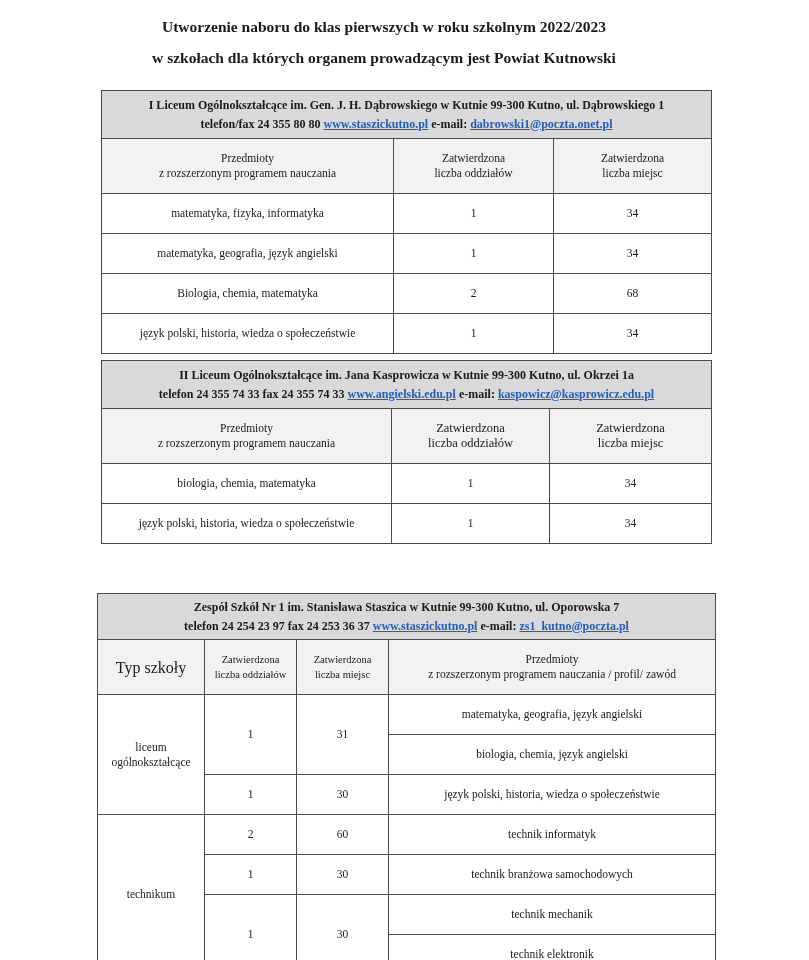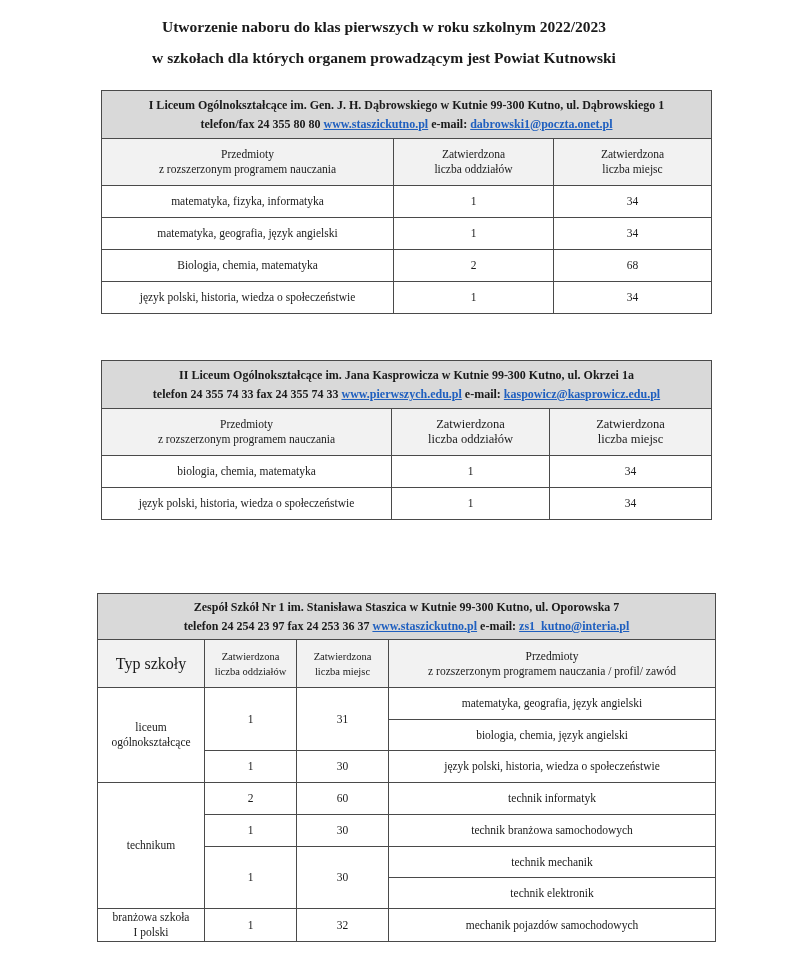--- a/index.html
+++ b/index.html
@@ -5,21 +5,21 @@
     html, body { margin: 0; padding: 0; background: #ffffff; }
     body { width: 809px; height: 960px; position: relative; overflow: hidden;
            font-family: "Liberation Serif", "DejaVu Serif", serif; color: #1a1a1a; }
     .title { position: absolute; left: 0; width: 768px; text-align: center;
              font-weight: bold; font-size: 15.5px; }
     .title.l1 { top: 18px; }
     .title.l2 { top: 49px; }
     table { position: absolute; border-collapse: collapse; table-layout: fixed;
             font-size: 11.5px; }
     td { border: 1.3px solid #4a4a4a; text-align: center; vertical-align: middle;
-         padding: 0 4px; line-height: 15px; }
+         padding: 12px 4px; line-height: 15px; }
     .hdr td.school { background: #d9d9d9; font-weight: bold; font-size: 12px;
                      line-height: 19px; padding: 0 4px; }
     .colhdr td { background: #f2f2f2; }
     a { color: #1f5fbf; text-decoration: underline; }
     #t1 { left: 101px; top: 90px; width: 610px; }
     #t2 { left: 101px; top: 360px; width: 610px; }
     #t3 { left: 97px; top: 593px; width: 618px; }
     #t2 .colhdr td.big { font-size: 12.5px; }
   </style>
 </head>
@@ -72,21 +72,21 @@
 <table id="t2">
   <colgroup>
       <col style="width:290px">
       <col style="width:158px">
       <col style="width:162px">
     </colgroup>
   <tbody>
       <tr class="hdr" style="height:48px">
     <td class="school" colspan="3">
       <span>II Liceum Ogólnokształcące im. Jana Kasprowicza w  Kutnie 99-300 Kutno, ul. Okrzei 1a</span><br>
-      <span>telefon 24 355 74 33 fax 24 355 74 33 </span><a>www.pierwszych.edu.pl</a><span>  e-mail: </span><a>kaspowicz@kasprowicz.edu.pl</a>
+      <span>telefon 24 355 74 33 fax 24 355 74 33 </span><a>www.angielski.edu.pl</a><span>  e-mail: </span><a>kaspowicz@kasprowicz.edu.pl</a>
     </td>
   </tr>
   <tr class="colhdr" style="height:47px">
     <td><span>Przedmioty</span><br><span>z rozszerzonym programem nauczania</span></td>
     <td class="big"><span>Zatwierdzona</span><br><span>liczba oddziałów</span></td>
     <td class="big"><span>Zatwierdzona</span><br><span>liczba miejsc</span></td>
   </tr>
   <tr style="height:32px">
     <td>biologia, chemia, matematyka</td>
     <td>1</td>
@@ -104,21 +104,21 @@
   <colgroup>
       <col style="width:107px">
       <col style="width:92px">
       <col style="width:92px">
       <col style="width:327px">
     </colgroup>
   <tbody>
       <tr class="hdr" style="height:46px">
     <td class="school" colspan="4">
       <span>Zespół Szkół Nr 1 im. Stanisława Staszica w Kutnie 99-300 Kutno, ul. Oporowska 7</span><br>
-      <span>telefon 24 254 23 97 fax 24 253 36 37 </span><a>www.staszickutno.pl</a><span>  e-mail: </span><a>zs1_kutno@interia.pl</a>
+      <span>telefon 24 254 23 97 fax 24 253 36 37 </span><a>www.staszickutno.pl</a><span>  e-mail: </span><a>zs1_kutno@poczta.pl</a>
     </td>
   </tr>
   <tr class="colhdr" style="height:48px">
     <td style="font-size:16px">Typ szkoły</td>
     <td style="font-size:10.5px"><span>Zatwierdzona</span><br><span>liczba oddziałów</span></td>
     <td style="font-size:10.5px"><span>Zatwierdzona</span><br><span>liczba miejsc</span></td>
     <td><span>Przedmioty</span><br><span>z rozszerzonym  programem nauczania / profil/ zawód</span></td>
   </tr>
 
   <tr style="height:32px">

